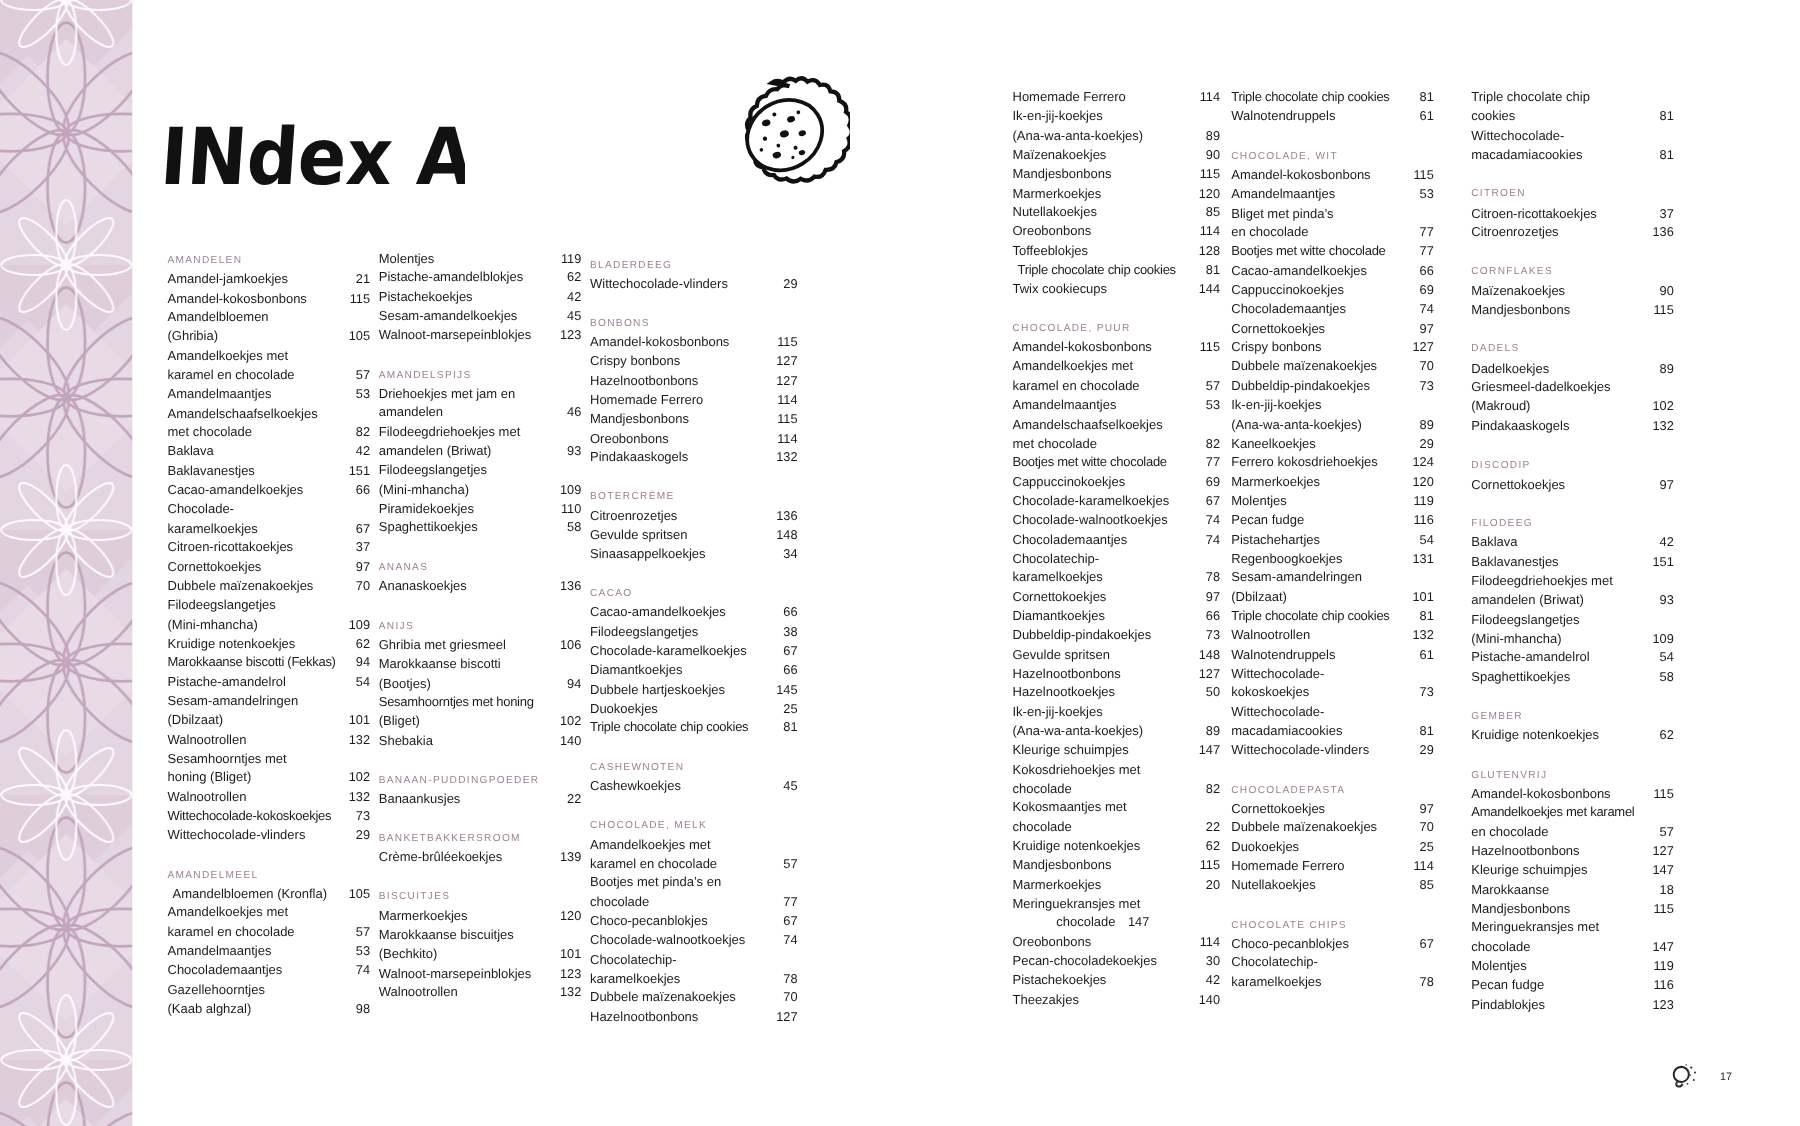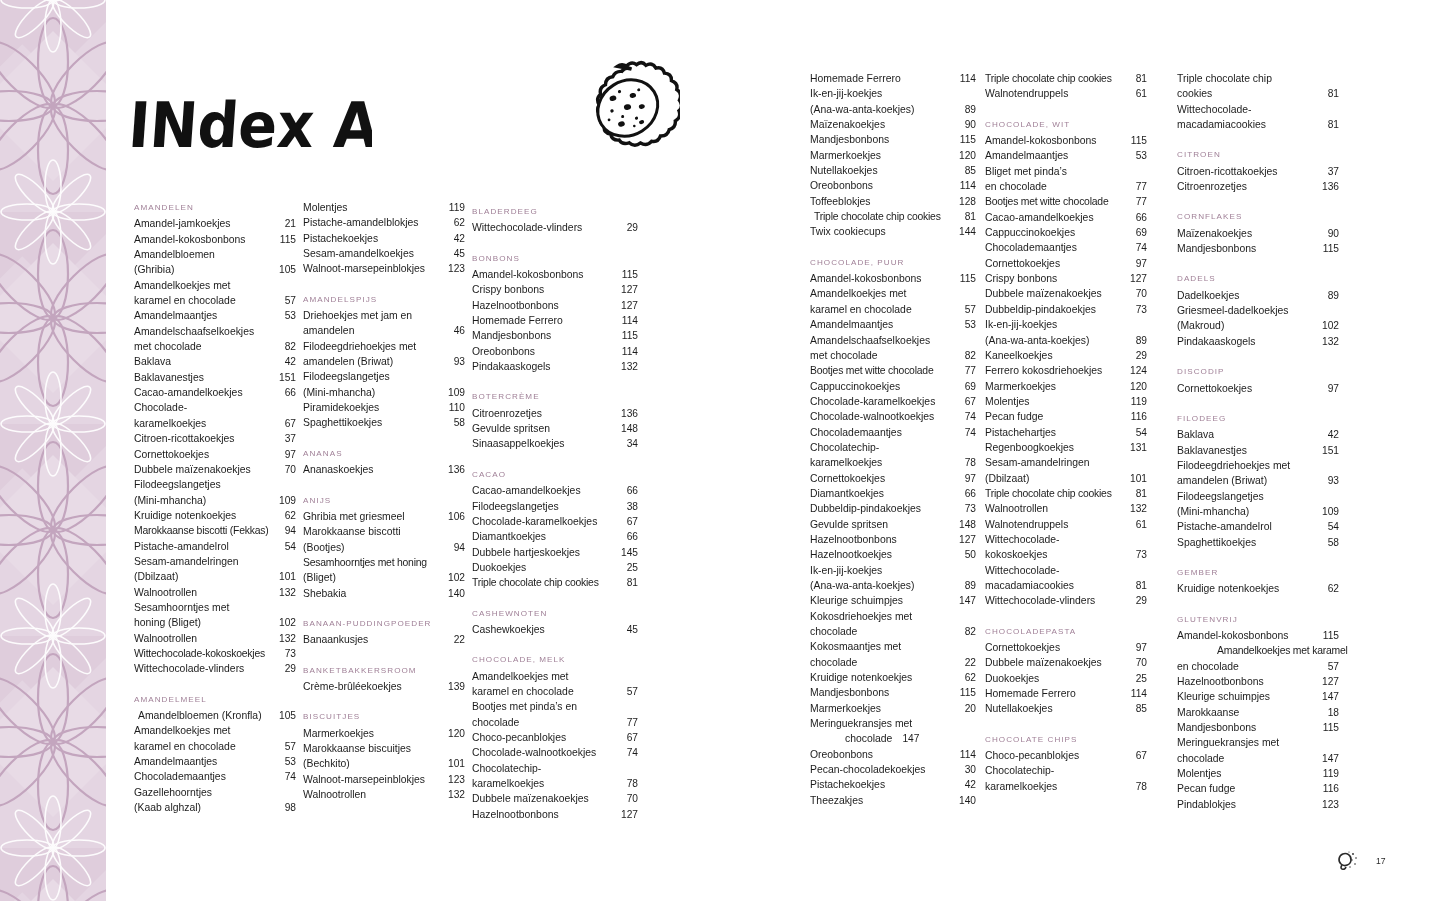--- a/index.html
+++ b/index.html
@@ -1055,21 +1055,21 @@
       <div class="entry">
         <span class="label">Kruidige notenkoekjes</span>
         <span class="page">62</span>
       </div>
       <div class="section-head">GLUTENVRIJ</div>
       <div class="entry">
         <span class="label">Amandel-kokosbonbons</span>
         <span class="page">115</span>
       </div>
       <div class="entry">
-        <span class="label" style="letter-spacing: -0.22px; margin-left: 40px;">Amandelkoekjes met karamel</span>
+        <span class="label" style="letter-spacing: -0.22px;">Amandelkoekjes met karamel</span>
         <span class="page"></span>
       </div>
       <div class="entry">
         <span class="label">en chocolade</span>
         <span class="page">57</span>
       </div>
       <div class="entry">
         <span class="label">Hazelnootbonbons</span>
         <span class="page">127</span>
       </div>

